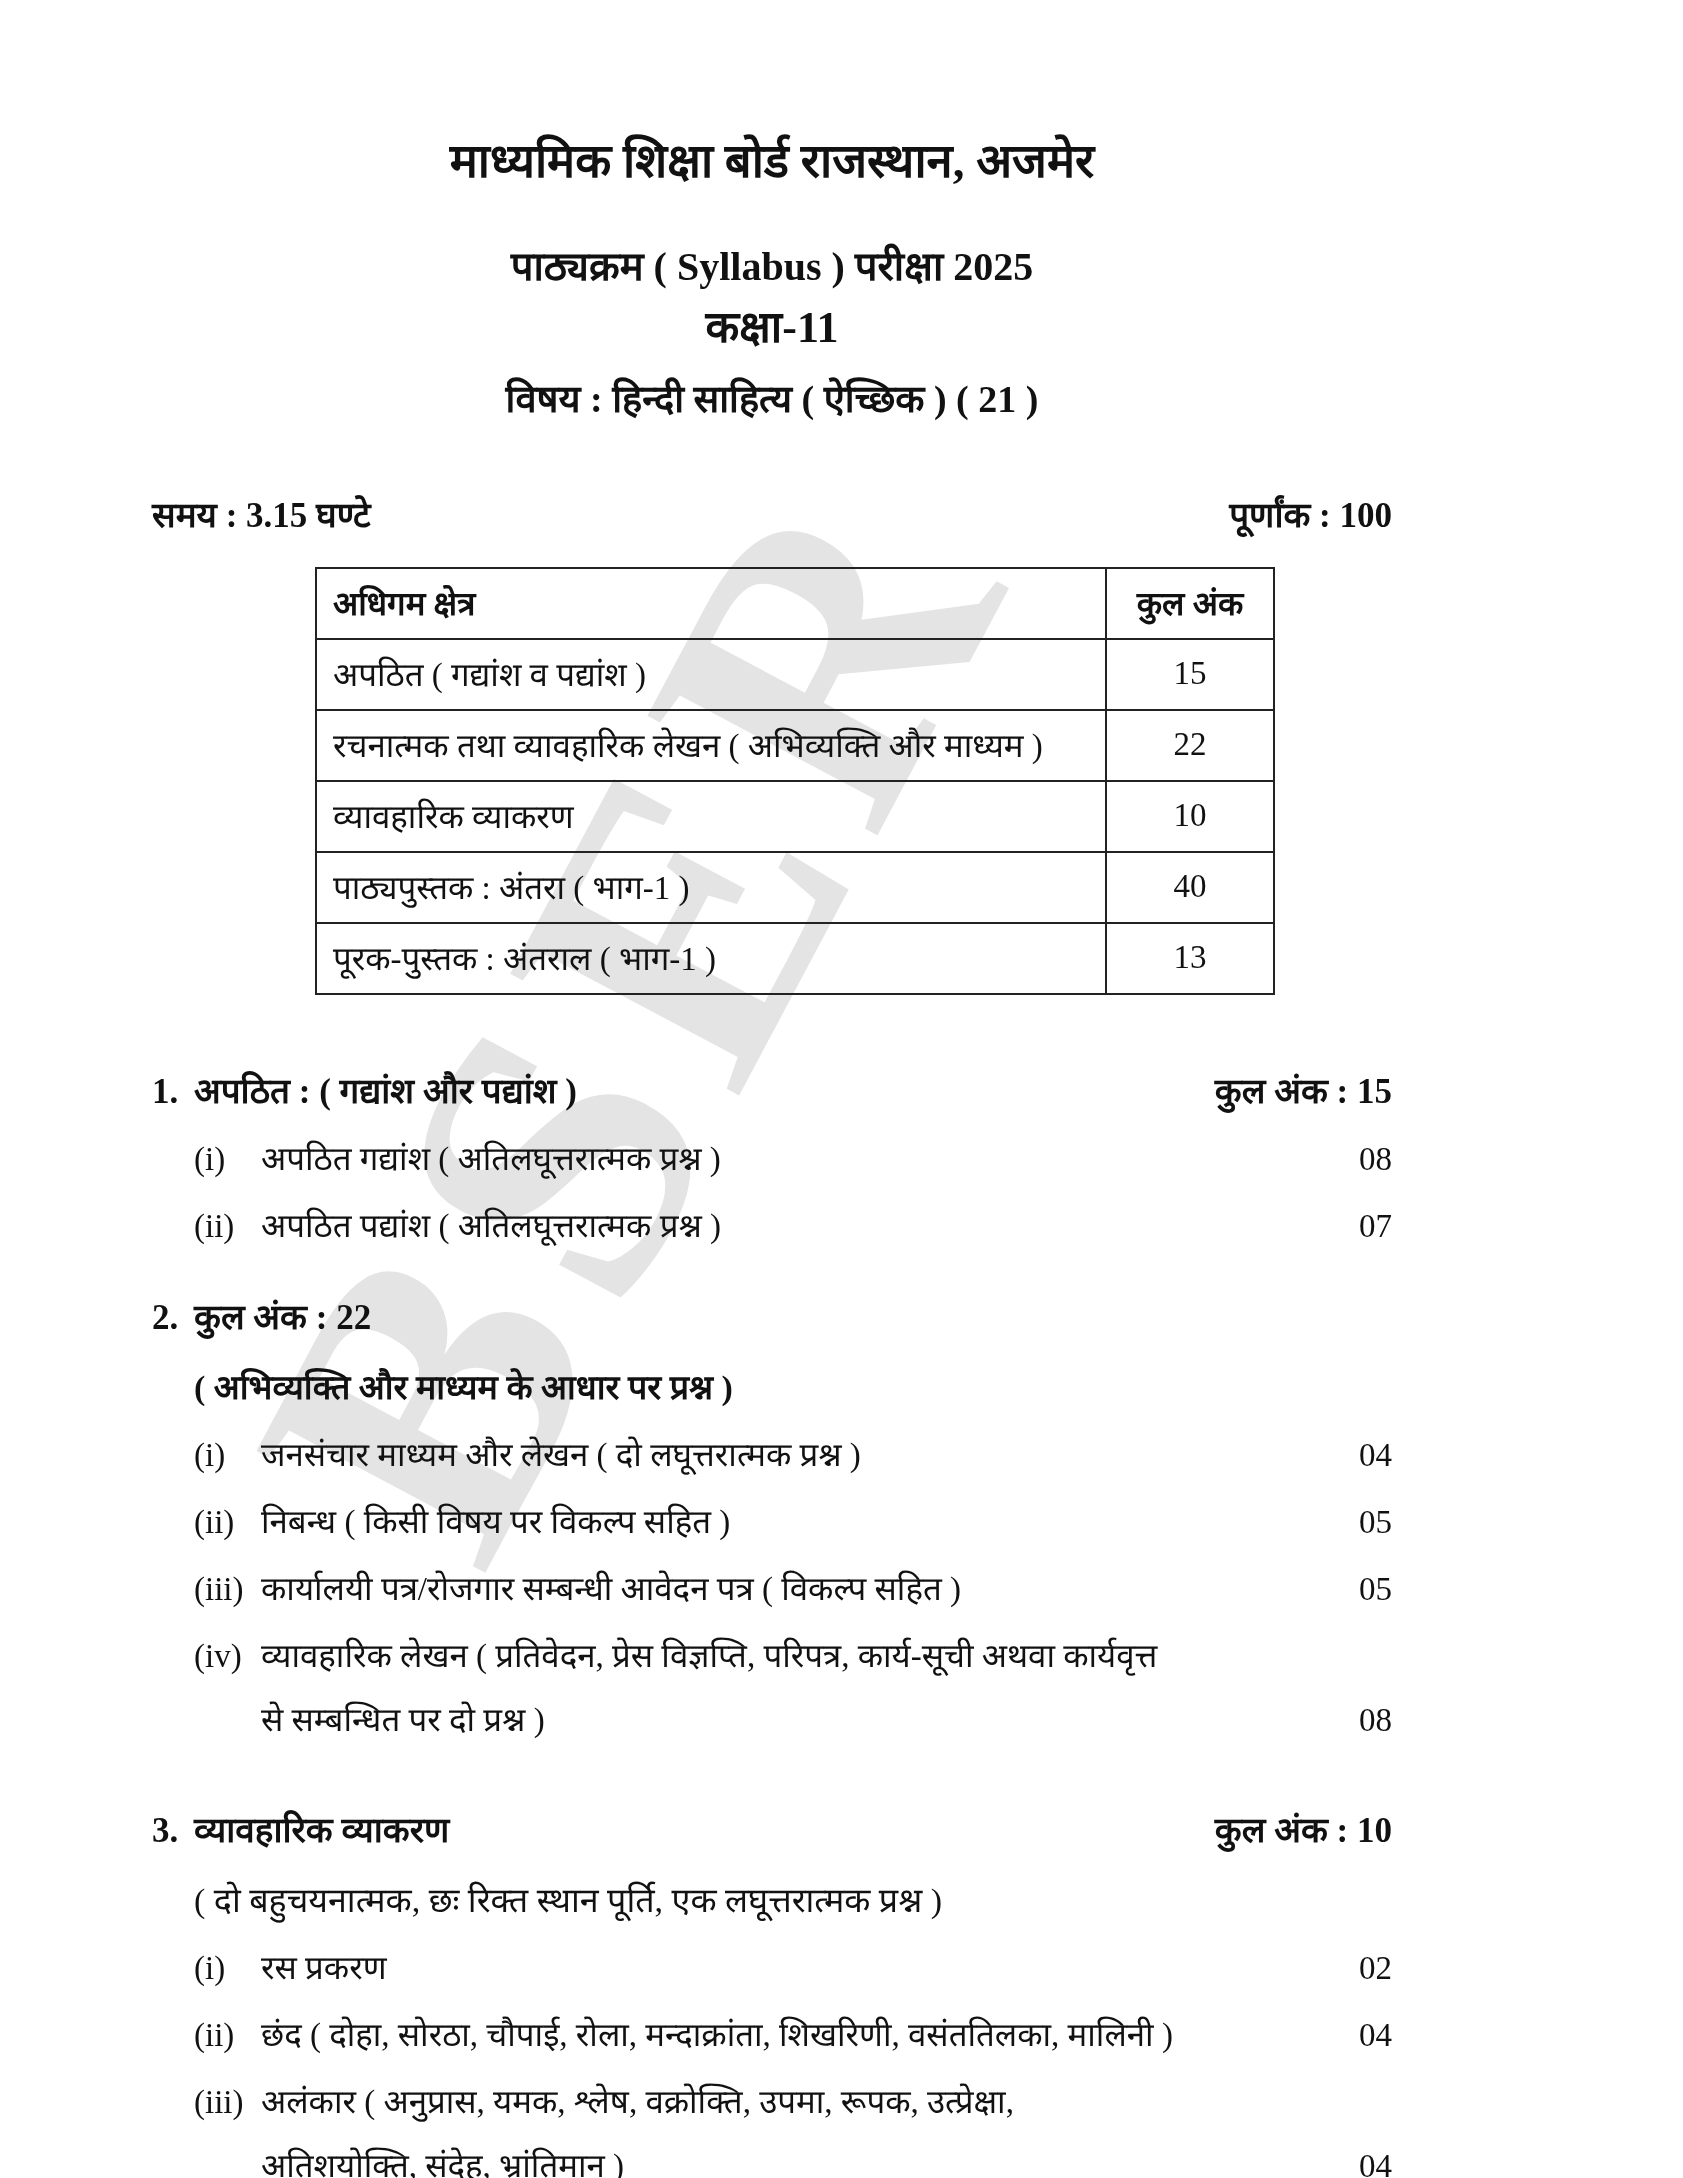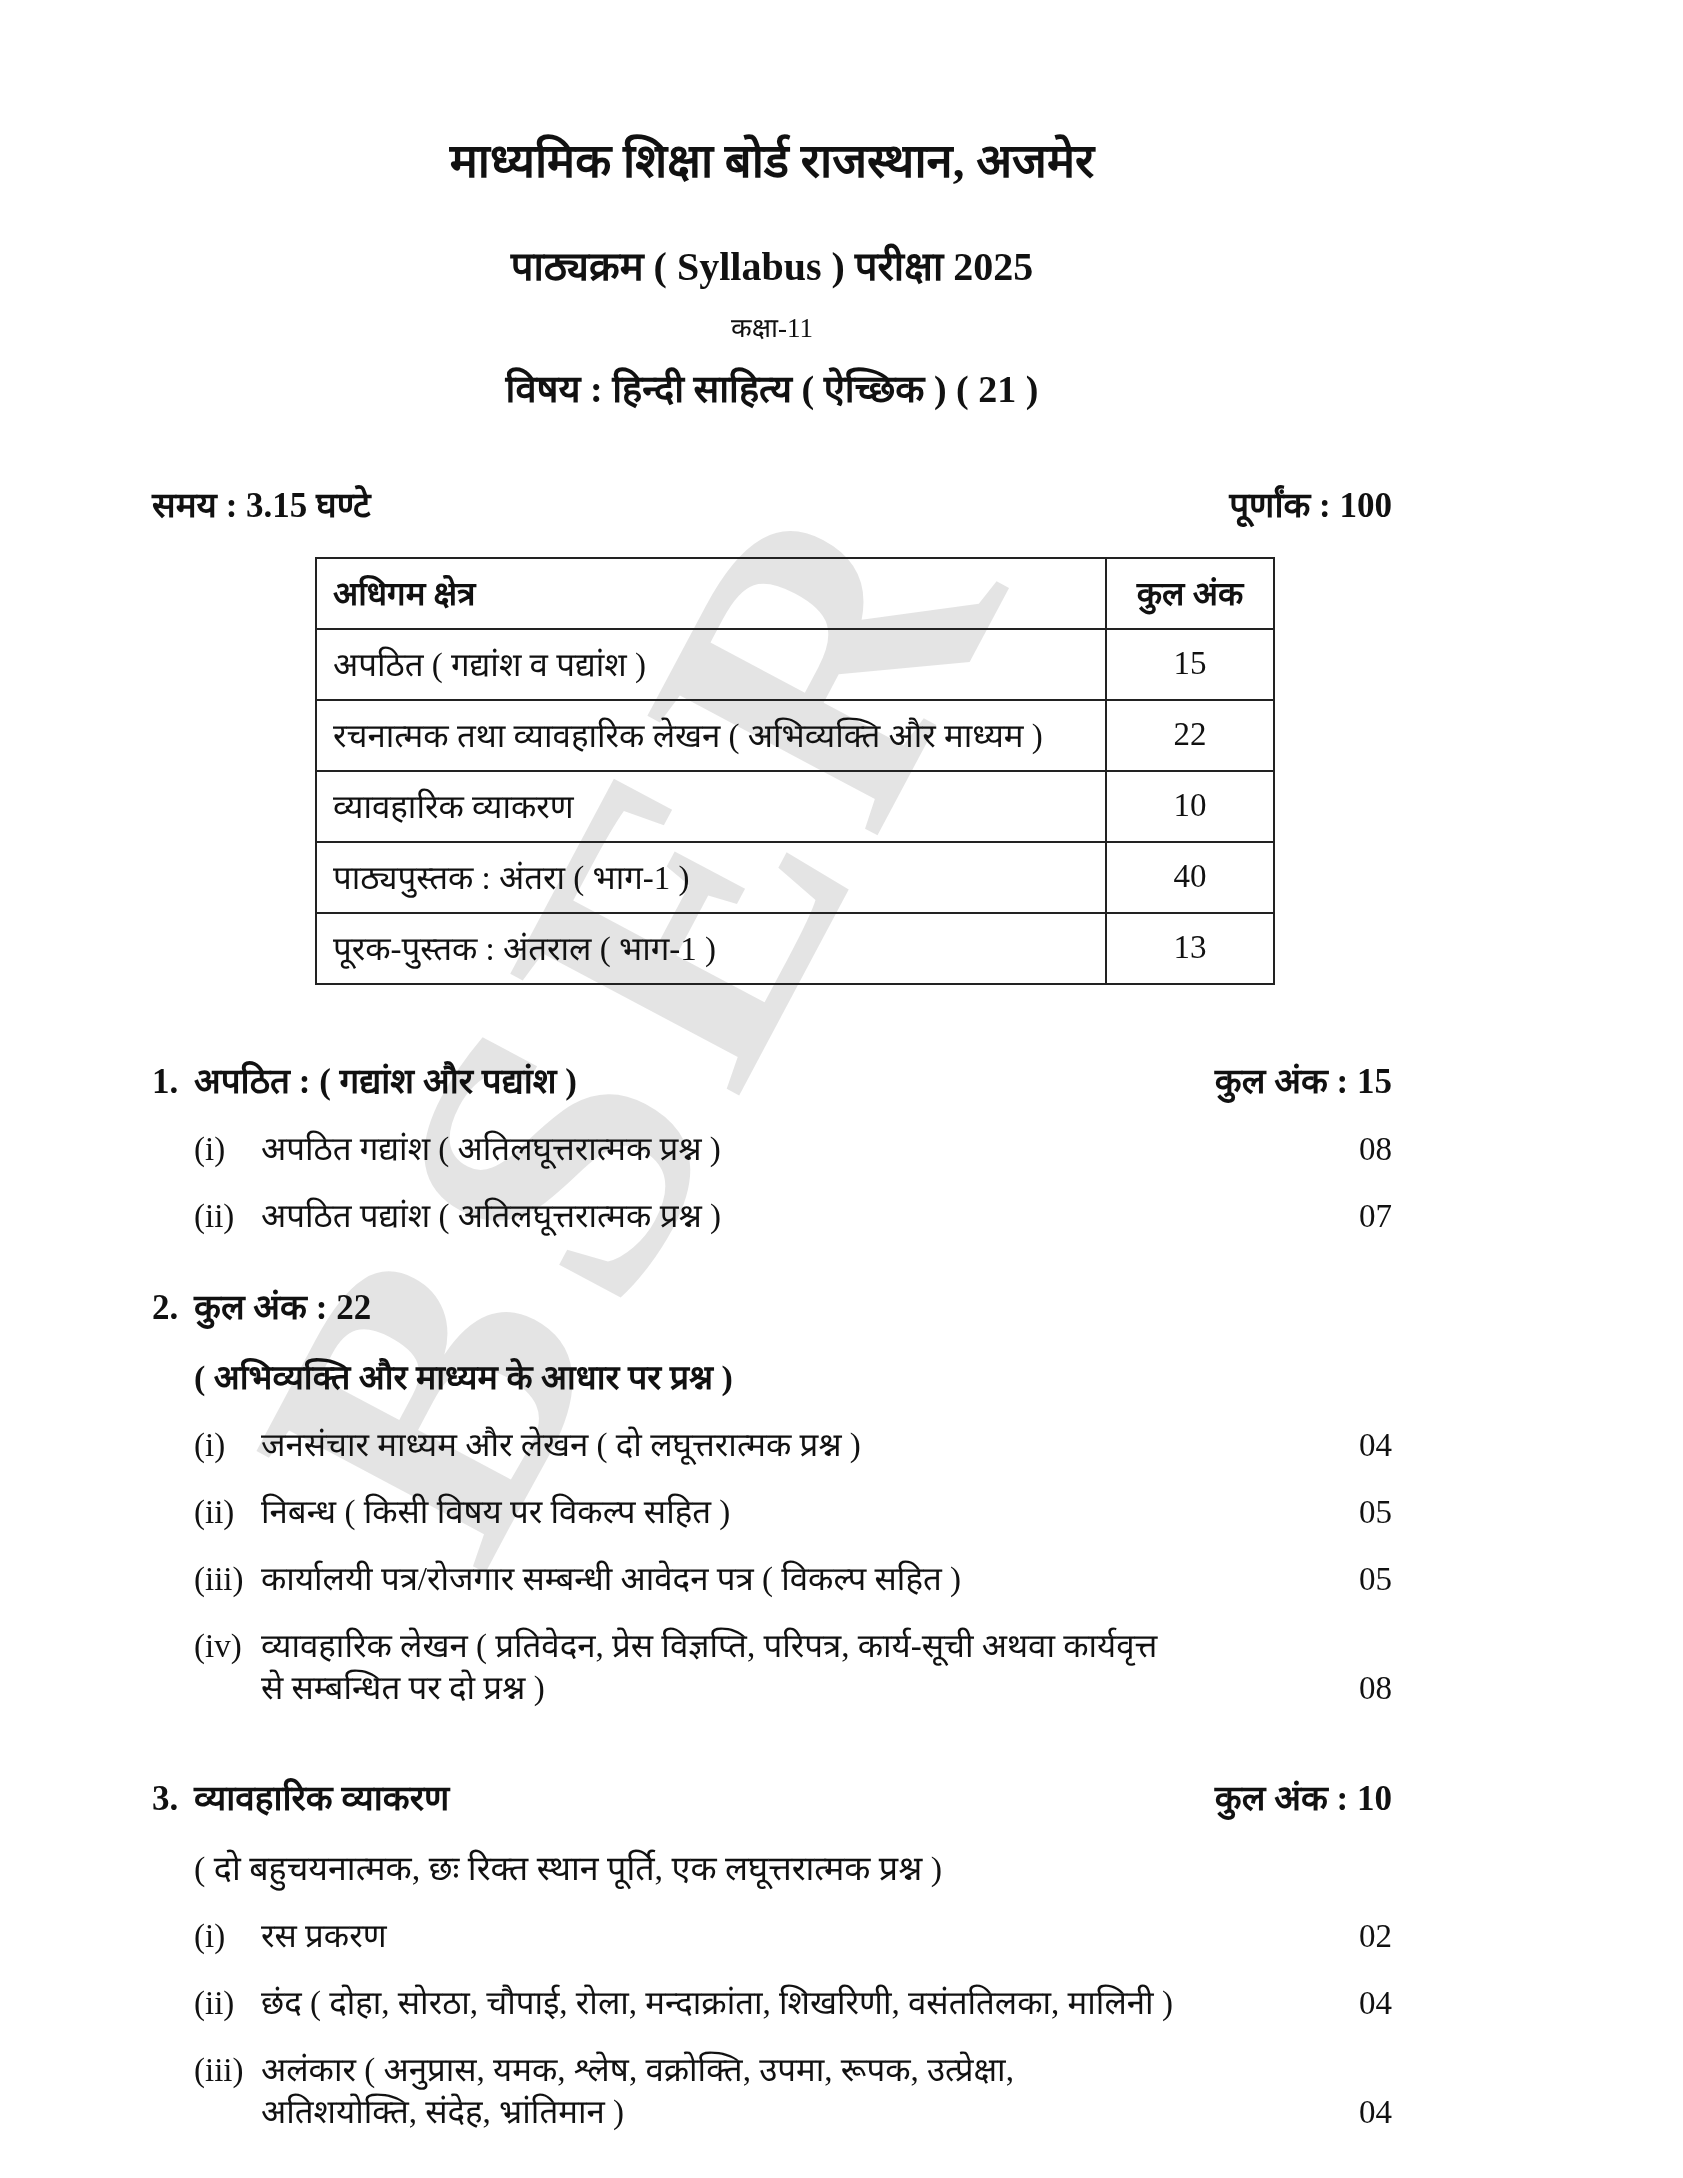--- a/index.html
+++ b/index.html
@@ -29,21 +29,21 @@
   }
   .content {
     position:absolute;
     left:152px; top:127px;
     width:1240px;
     z-index:1;
   }
   .hdr { text-align:center; }
   .hdr-line1 { font-size:47px; font-weight:bold; }
   .hdr-line2 { font-size:40px; font-weight:bold; margin-top:46px; }
-  .hdr-line3 { font-size:27px; font-weight:normal; margin-top:16px; }
+  .hdr-line3 { font-size:44px; font-weight:bold; margin-top:3px; }
   .hdr-line4 { font-size:38px; font-weight:bold; margin-top:16px; }
   .meta-row {
     margin-top:67px;
     display:flex;
     justify-content:space-between;
     font-size:35px;
     font-weight:bold;
     text-align:right;
   }
   table.marks-table {
@@ -83,21 +83,21 @@
   }
   .sec-subtitle.bold { font-weight:bold; }
   .item {
     display:flex;
     margin:26px 0 0 42px;
     font-size:33px;
     line-height:1.25;
   }
   .item-num { width:67px; flex:none; align-self:flex-start; }
   .item-label { flex:1; padding-right:20px; }
-  .item-line + .item-line { }
+  .item-line + .item-line { margin-top:22px; }
   .item-marks { width:71px; flex:none; text-align:right; align-self:flex-end; }
 </style>
 </head>
 <body>
 
 <div class="page">
 
   <div class="watermark">BSER</div>
 
   <div class="content">

